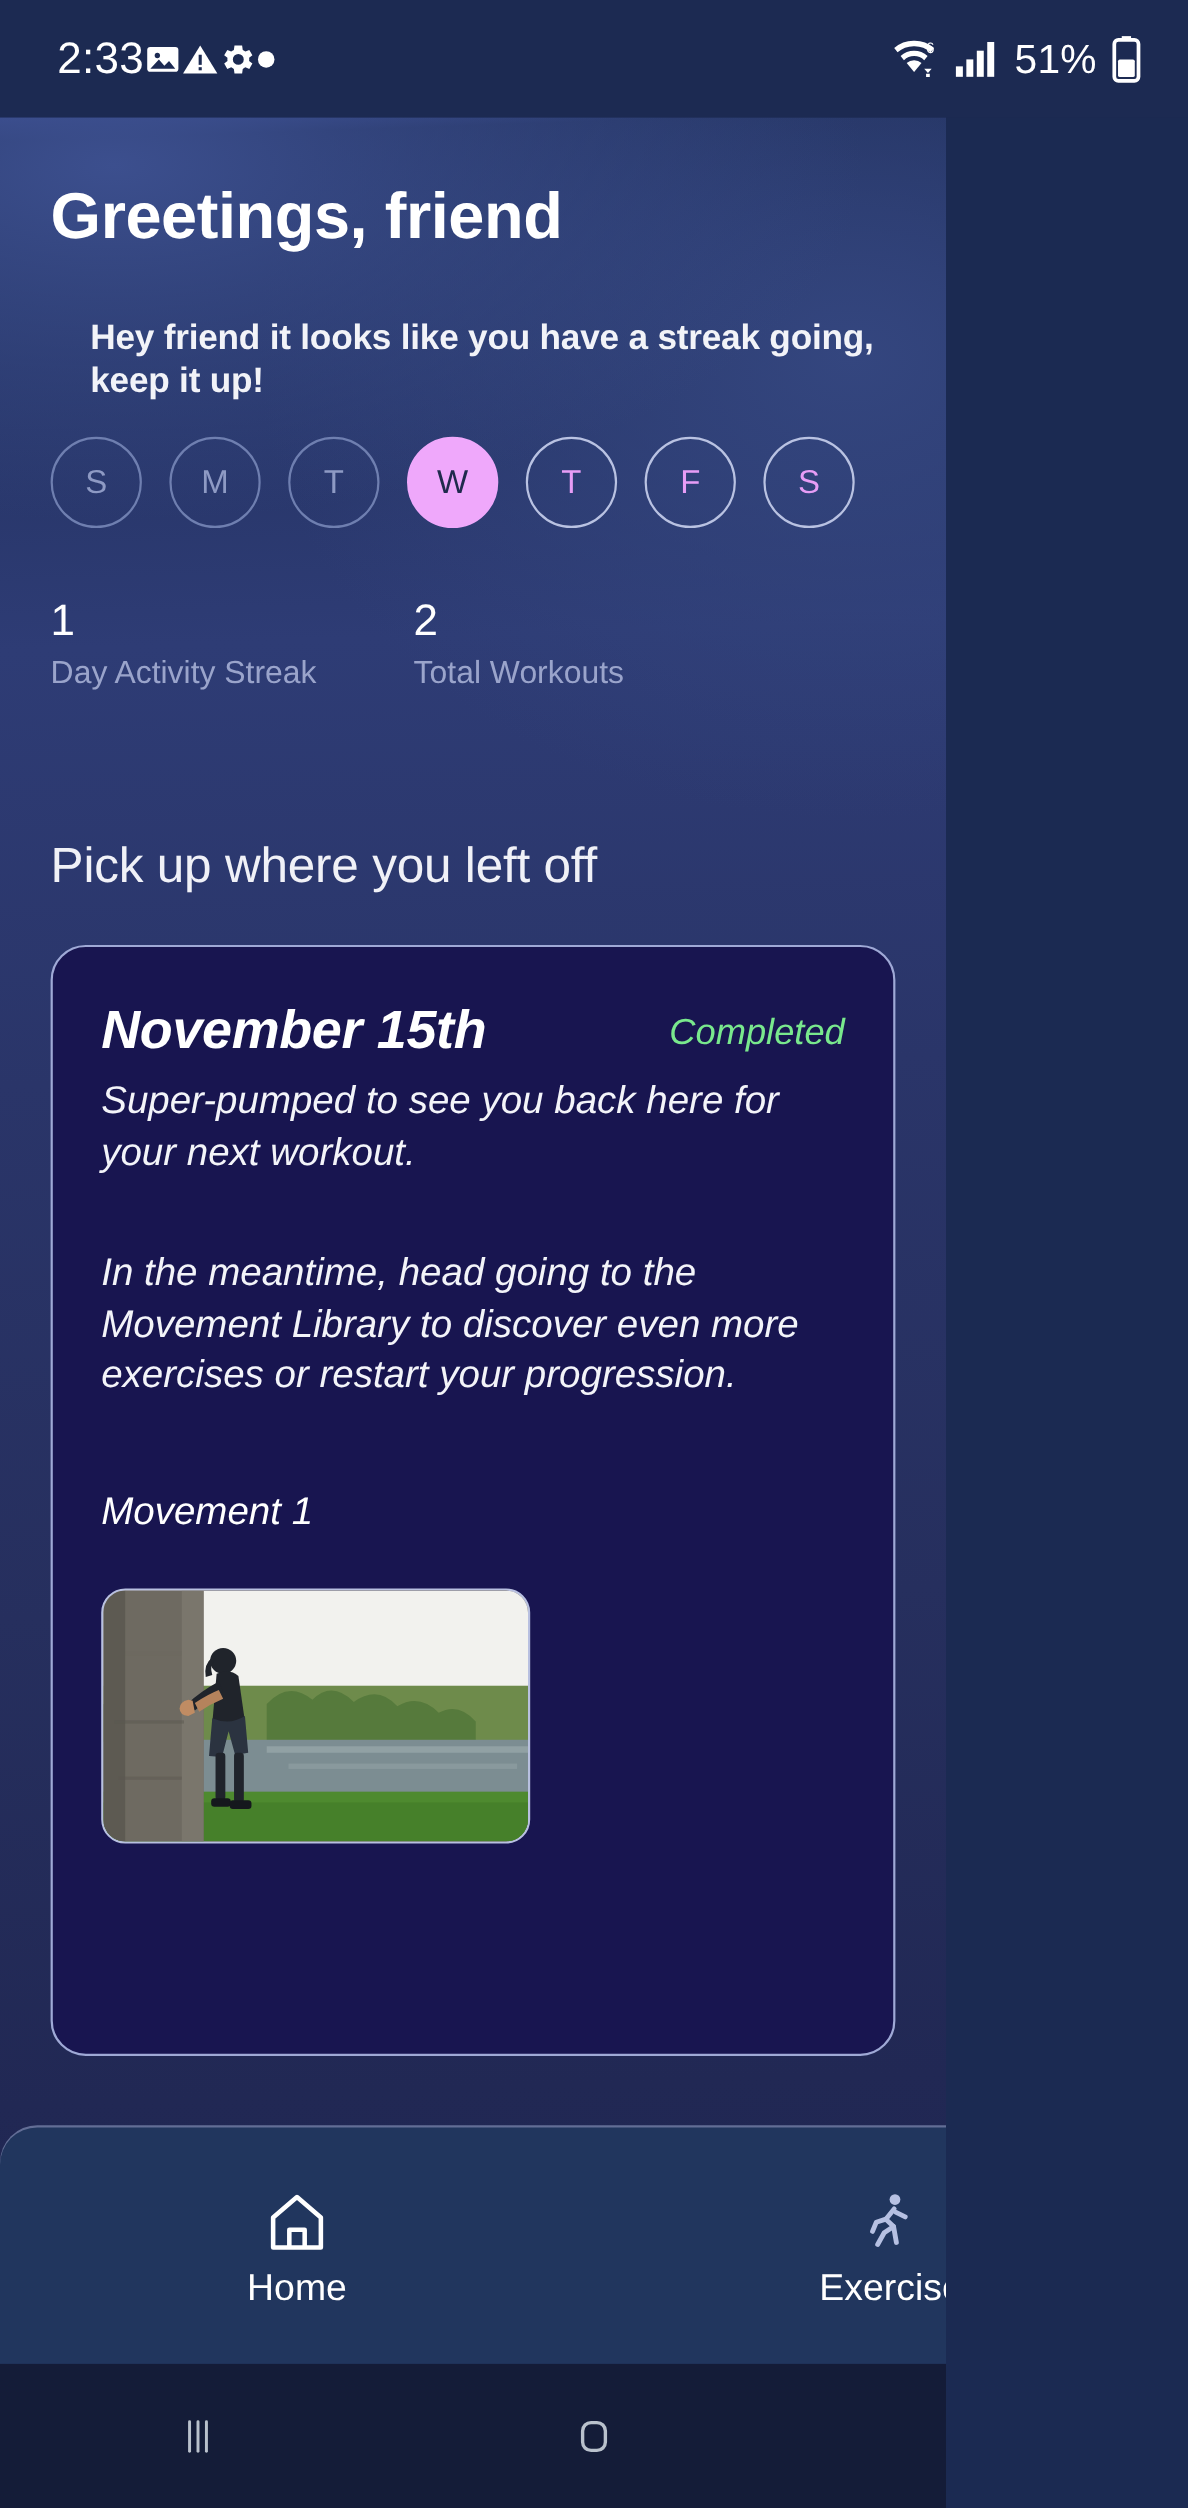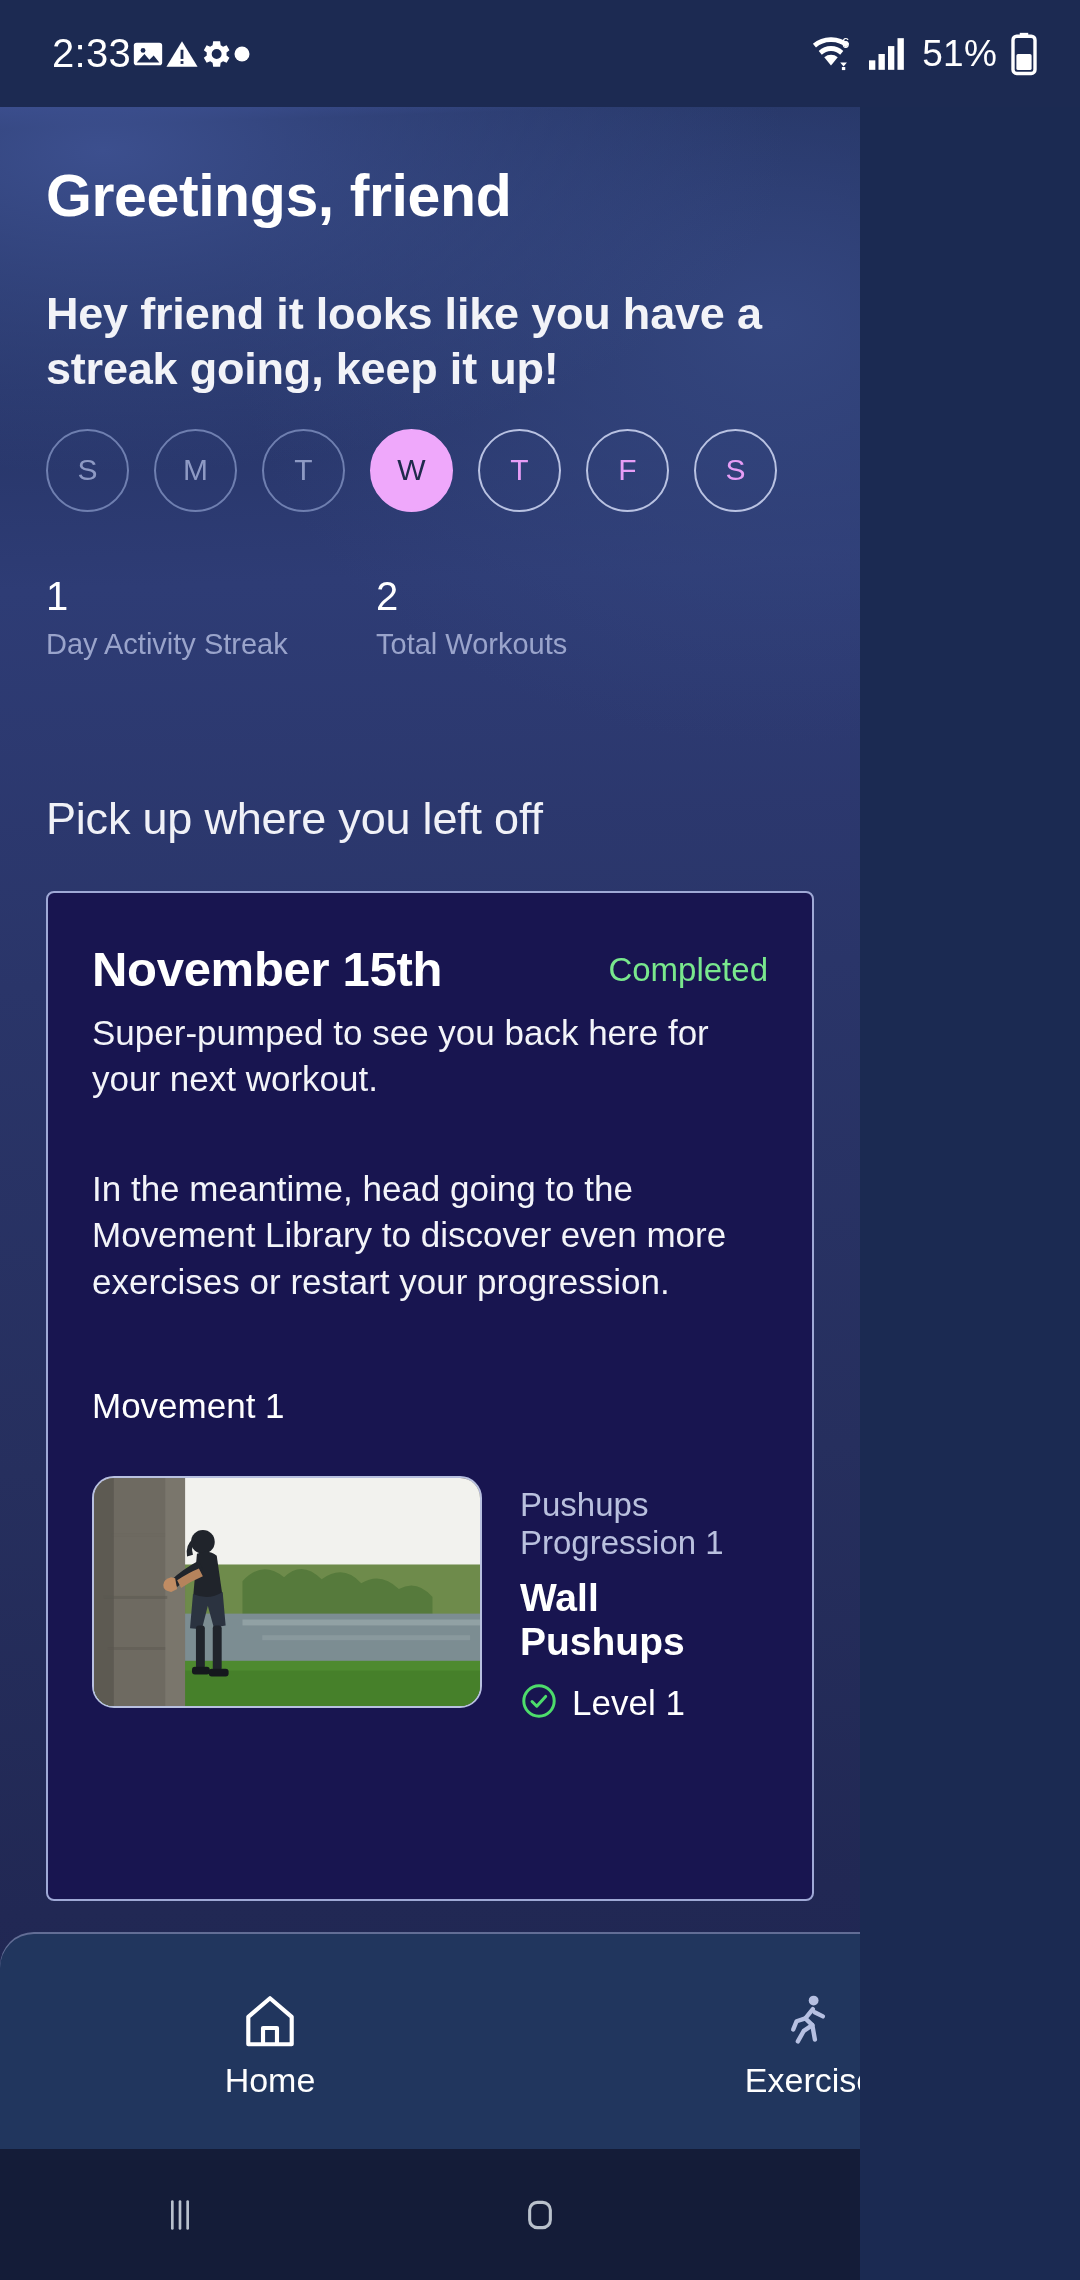--- a/index.html
+++ b/index.html
@@ -36,22 +36,22 @@
   }
 
   .pad{ padding:0 46px; }
 
   h1#greeting{
     margin-top:55px;
     font-size:59px; font-weight:700; color:#ffffff; letter-spacing:-0.4px;
   }
   h2#streak-message{
     margin-top:57px;
-    font-size:45px; font-weight:700; color:#f2f3f8; line-height:1.22;
-    max-width:900px; letter-spacing:-0.2px;
+    font-size:32px; font-weight:700; color:#f2f3f8; line-height:1.22;
+    max-width:900px; letter-spacing:-0.2px;margin-left:36px;
   }
 
   
   #week-row{ margin-top:32px; display:flex; gap:25px; }
   .day{
     width:83px; height:83px; border-radius:50%;
     display:flex; align-items:center; justify-content:center;
     font-size:30px; font-weight:400;
   }
   .day.past{ border:2px solid #6f7fb0; color:#8e9ac4; }
@@ -68,24 +68,25 @@
   h3#section-title{
     margin-top:132px;
     font-size:45px; font-weight:400; color:#f0f1f7; letter-spacing:-0.2px;
   }
 
   
   #workout-card{
     margin:46px 46px 0 46px;
     background:#181550;
     border:2px solid #9fa9d6;
-    border-radius:8px;
+    border-radius:32px;
     padding:48px 44px 16px 44px;
     height:1010px;
     overflow:hidden;
+    font-style:italic;
   }
   #card-head{ display:flex; align-items:flex-start; justify-content:space-between; }
   #card-date{ font-size:49px; font-weight:700; color:#ffffff; letter-spacing:-0.3px; }
   #card-status{ font-size:33px; font-weight:400; color:#79e88d; margin-top:10px; }
 
   #card-heading{ margin-top:75px; font-size:38px; font-weight:700; color:#87ef9c; }
   .card-para{ margin-top:13px; font-size:35px; font-weight:400; color:#f3f4f9; line-height:1.33; }
   .card-para.gap{ margin-top:63px; }
 
   #movement-label{ margin-top:80px; font-size:35px; color:#ffffff; }
@@ -289,33 +290,20 @@
             <rect x="99" y="192" width="18" height="8" rx="3" fill="#15181d"></rect>
             <rect x="116" y="194" width="20" height="8" rx="3" fill="#15181d"></rect>
           </g>
 
           <path d="M78 101 q-8 2 -8 8 q0 6 8 7 l6 -3 -2 -11z" fill="#c08c63"></path>
 
           <path d="M84 104 q12 -8 22 -12 l4 8 q-12 5 -22 12z" fill="#b5835c"></path>
         </svg>
       </div>
 
-      <div id="movement-info">
-        <div id="mv-progression">Pushups Progression 1</div>
-        <div id="mv-name">Wall Pushups</div>
-        <div id="mv-level-row">
-          <span>
-            <svg width="38" height="38" viewBox="0 0 24 24">
-              <circle cx="12" cy="12" r="9.6" fill="none" stroke="#4ddc6b" stroke-width="1.9"></circle>
-              <path d="M7.6 12.3l3 3 5.6-6.2" fill="none" stroke="#4ddc6b" stroke-width="1.9" stroke-linecap="round" stroke-linejoin="round"></path>
-            </svg>
-          </span>
-          <span id="mv-level">Level 1</span>
-        </div>
-      </div>
     </div>
   </div>
 
   <div id="bottom-nav">
 
     <div class="nav-item active">
       <span>
         <svg width="62" height="62" viewBox="0 0 24 24">
           <path d="M12 3.2L3.6 10.4V21h16.8V10.4z" fill="none" stroke="#ffffff" stroke-width="1.6" stroke-linejoin="round"></path>
           <path d="M9.3 21v-6.3h5.4V21" fill="none" stroke="#ffffff" stroke-width="1.6" stroke-linejoin="round"></path>

